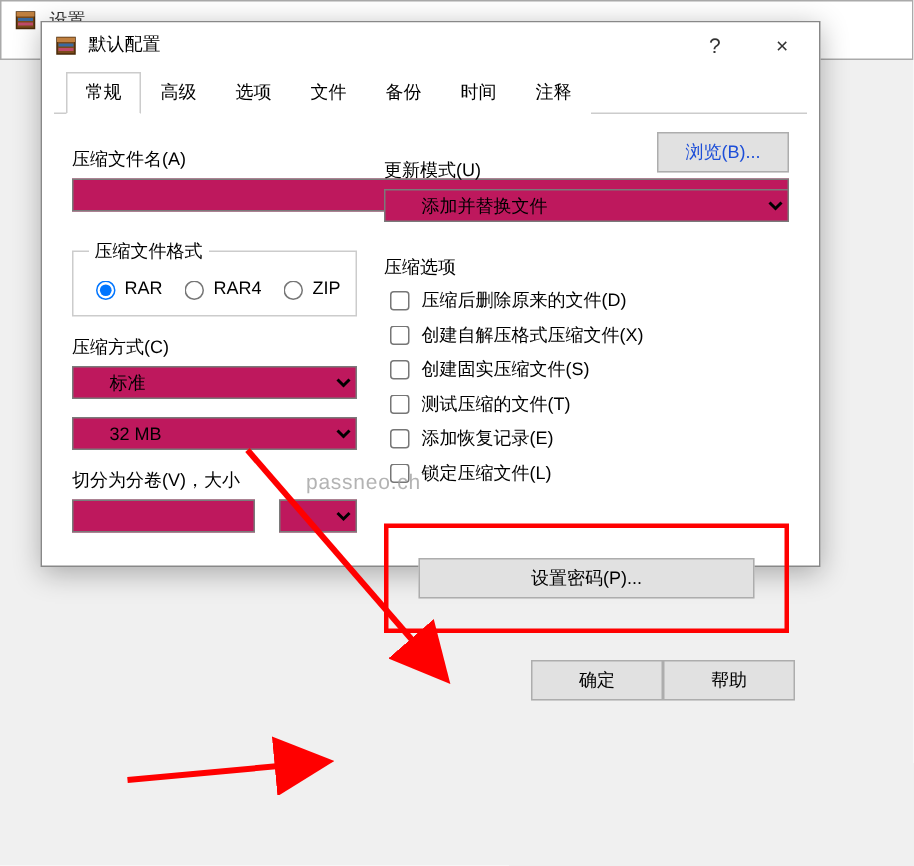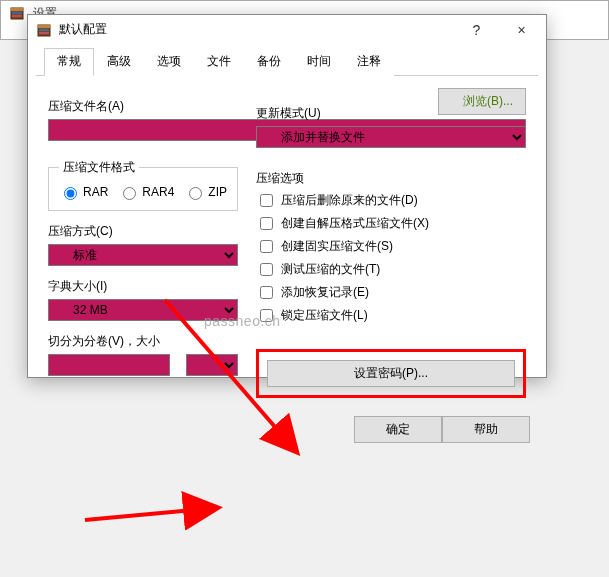--- a/index.html
+++ b/index.html
@@ -106,21 +106,21 @@
   .btn {
     background: #e1e1e1;
     border: 1px solid #adadad;
     padding: 4px 12px;
     min-width: 88px;
     text-align: center;
     cursor: pointer;
     font-family: inherit;
     font-size: 12px;
   }
-  .btn.disabled { color: #4d7c0f; text-align: right; }
+  .btn.disabled { color: #1d4ed8; }
   .combo, select, input[type=text] {
     width: 100%;
     height: 22px;
     border: 1px solid #7a7a7a;
     background: #be185d;
     font-family: inherit;
     font-size: 12px;
     padding: 0 20px;
   }
   .cols {
@@ -164,21 +164,21 @@
     display: flex;
     gap: 16px;
   }
   .split-row input { flex: 1; }
   .split-row select.unit {
     width: 52px;
   }
   .pwd-btn-wrap {
     margin-top: 24px;
     border: 3px solid #f00;
-    padding: 8px;
+    padding: 20px;
   }
   .pwd-btn-wrap .btn {
     width: 100%;
     min-width: 0;
   }
   .footer {
     display: flex;
     justify-content: flex-end;
     padding: 10px 16px;
   }
@@ -274,21 +274,20 @@
           </div>
         </fieldset>
 
         <div class="section-label">压缩方式(C)</div>
         <select>
           <option>标准</option>
         </select>
 
         <div style="height:12px"></div>
 
-        <div class="section-label">字典大小(I)</div>
         <select>
           <option>32 MB</option>
         </select>
 
         <div style="height:12px"></div>
 
         <div class="section-label">切分为分卷(V)，大小</div>
         <div class="split-row">
           <input type="text" value="" style="">
           <select class="unit">

